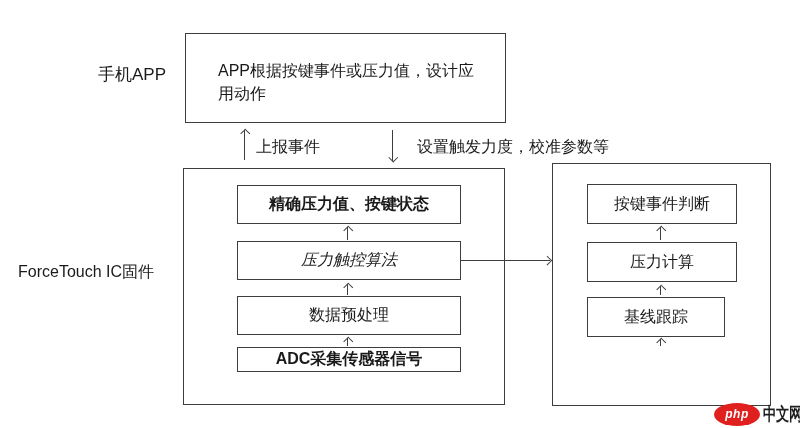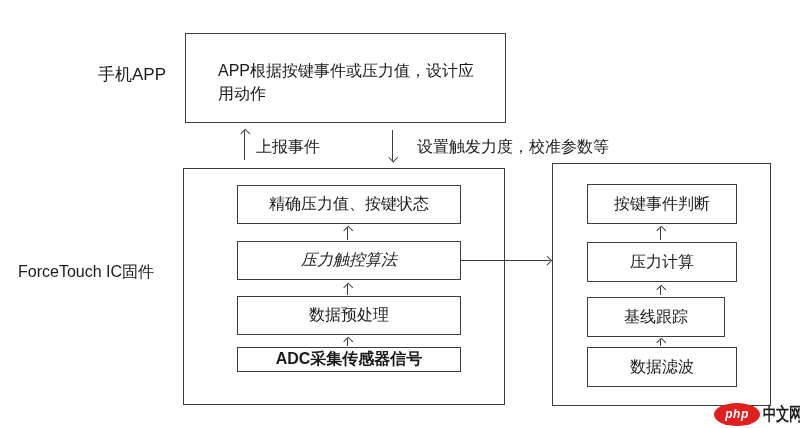--- a/index.html
+++ b/index.html
@@ -78,38 +78,37 @@
   </div>
 
   <div class="v-arrow up" style="left:240.5px;top:129px;height:31px;"></div>
   <div class="abs edge-label" style="left:256px;top:137px;">上报事件</div>
 
   <div class="v-arrow down" style="left:388.5px;top:129px;height:32px;"></div>
   <div class="abs edge-label" style="left:417px;top:137px;">设置触发力度，校准参数等</div>
 
   <div class="box" style="left:183px;top:168px;width:322px;height:237px;"></div>
 
-  <div class="inner-box" style="left:237px;top:185px;width:224px;height:39px;">精确压力值、按键状态</div>
+  <div class="inner-box" style="left:237px;top:185px;width:224px;height:39px;font-weight:bold;">精确压力值、按键状态</div>
   <div class="v-arrow up" style="left:343.5px;top:226px;height:14px;"></div>
   <div class="inner-box" style="left:237px;top:241px;width:224px;height:39px;font-style:italic;">压力触控算法</div>
   <div class="v-arrow up" style="left:343.5px;top:283px;height:12px;"></div>
   <div class="inner-box" style="left:237px;top:296px;width:224px;height:39px;">数据预处理</div>
   <div class="v-arrow up" style="left:343.5px;top:337px;height:9px;"></div>
   <div class="inner-box" style="left:237px;top:347px;width:224px;height:25px;font-weight:bold;">ADC采集传感器信号</div>
 
   <div class="h-arrow right" style="left:461px;top:256px;width:90px;"></div>
 
   <div class="box" style="left:552px;top:163px;width:219px;height:243px;"></div>
 
   <div class="inner-box" style="left:587px;top:184px;width:150px;height:40px;">按键事件判断</div>
   <div class="v-arrow up" style="left:656.5px;top:226px;height:14px;"></div>
   <div class="inner-box" style="left:587px;top:242px;width:150px;height:40px;">压力计算</div>
   <div class="v-arrow up" style="left:656.5px;top:285px;height:10px;"></div>
   <div class="inner-box" style="left:587px;top:297px;width:138px;height:40px;">基线跟踪</div>
   <div class="v-arrow up" style="left:656.5px;top:338px;height:8px;"></div>
-  <div class="inner-box" style="left:587px;top:347px;width:150px;height:40px;">数据滤波</div>
 
   <div class="watermark">
     <div class="wm-badge">php</div>
     <div class="wm-site">中文网</div>
   </div>
 
 </div>
 
 </body></html>

